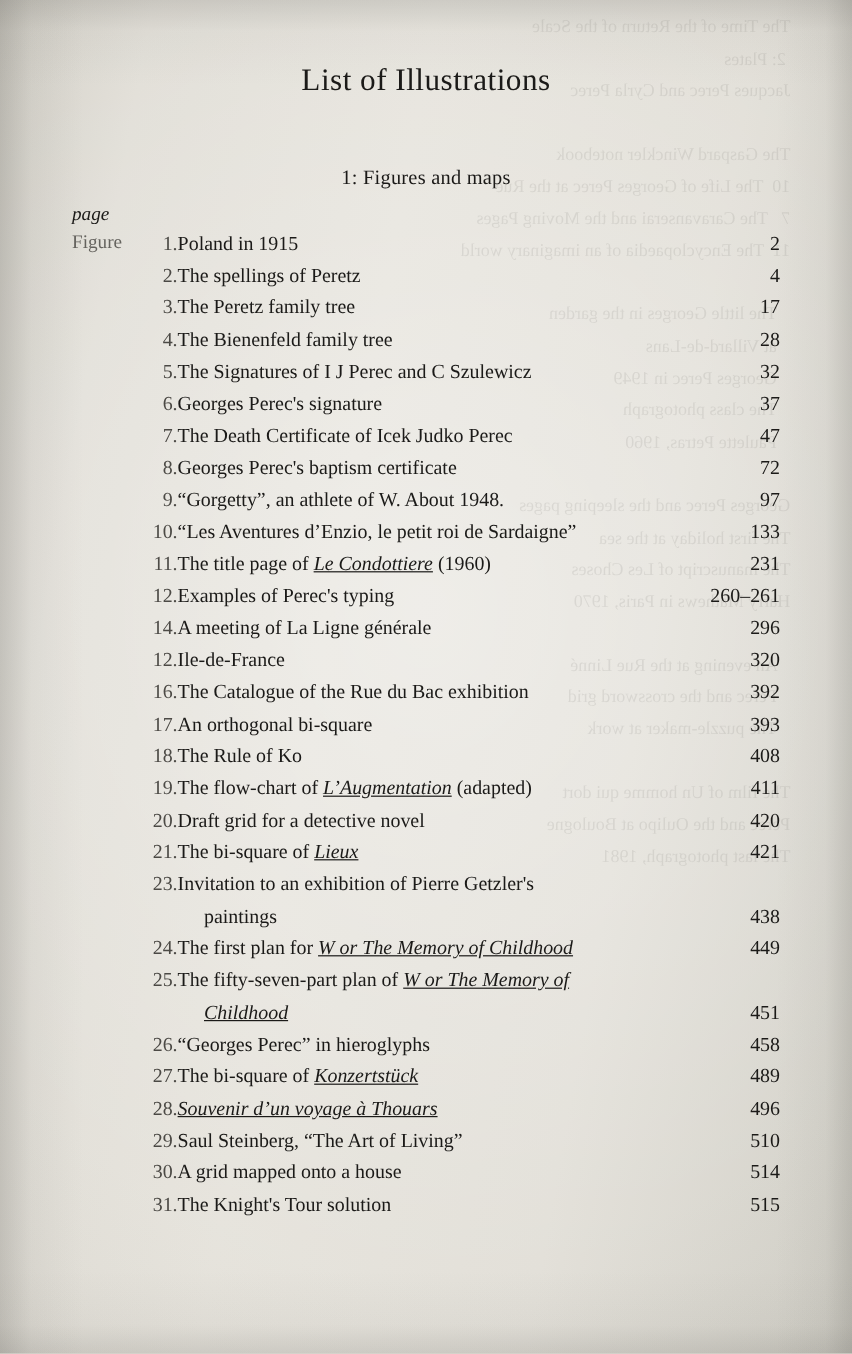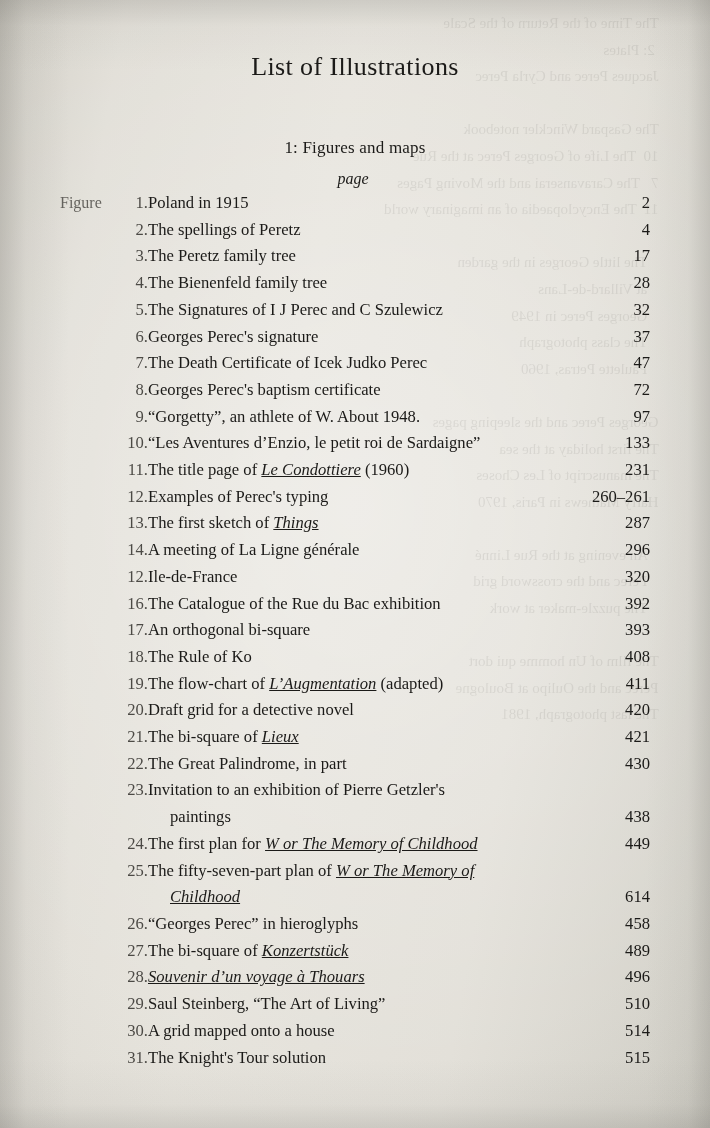--- a/index.html
+++ b/index.html
@@ -76,21 +76,21 @@
   }
 
   .list-wrap {
     margin: 0 auto;
     width: 590px;
     padding-top: 12px;
     position: relative;
   }
 
   .page-head {
-    text-align: center;
+    text-align: left;
     font-style: italic;
     font-size: 16px;
     padding-right: 4px;
     padding-bottom: 2px;
   }
 
   .figure-label {
     position: absolute;
     left: 0px;
     top: 36px;
@@ -227,25 +227,20 @@
               <td class="num">11.</td>
               <td class="entry"><span>The title page of </span><span class="it">Le Condottiere</span><span> (1960)</span></td>
               <td class="pg">231</td>
             </tr>
             <tr>
               <td class="num">12.</td>
               <td class="entry"><span>Examples of Perec's typing</span></td>
               <td class="pg">260–261</td>
             </tr>
             <tr>
-              <td class="num">13.</td>
-              <td class="entry"><span>The first sketch of </span><span class="it">Things</span></td>
-              <td class="pg">287</td>
-            </tr>
-            <tr>
               <td class="num">14.</td>
               <td class="entry"><span>A meeting of La Ligne générale</span></td>
               <td class="pg">296</td>
             </tr>
             <tr>
               <td class="num">12.</td>
               <td class="entry"><span>Ile-de-France</span></td>
               <td class="pg">320</td>
             </tr>
             <tr>
@@ -270,25 +265,20 @@
             </tr>
             <tr>
               <td class="num">20.</td>
               <td class="entry"><span>Draft grid for a detective novel</span></td>
               <td class="pg">420</td>
             </tr>
             <tr>
               <td class="num">21.</td>
               <td class="entry"><span>The bi-square of </span><span class="it">Lieux</span></td>
               <td class="pg">421</td>
-            </tr>
-            <tr>
-              <td class="num">22.</td>
-              <td class="entry"><span>The Great Palindrome, in part</span></td>
-              <td class="pg">430</td>
             </tr>
             <tr>
               <td class="num">23.</td>
               <td class="entry"><span>Invitation to an exhibition of Pierre Getzler's</span></td>
               <td class="pg"></td>
             </tr>
             <tr class="cont">
               <td class="num"></td>
               <td class="entry"><span>paintings</span></td>
               <td class="pg">438</td>
@@ -299,21 +289,21 @@
               <td class="pg">449</td>
             </tr>
             <tr>
               <td class="num">25.</td>
               <td class="entry"><span>The fifty-seven-part plan of </span><span class="it">W or The Memory of</span></td>
               <td class="pg"></td>
             </tr>
             <tr class="cont">
               <td class="num"></td>
               <td class="entry"><span class="it">Childhood</span></td>
-              <td class="pg">614</td>
+              <td class="pg">451</td>
             </tr>
             <tr>
               <td class="num">26.</td>
               <td class="entry"><span>“Georges Perec” in hieroglyphs</span></td>
               <td class="pg">458</td>
             </tr>
             <tr>
               <td class="num">27.</td>
               <td class="entry"><span>The bi-square of </span><span class="it">Konzertstück</span></td>
               <td class="pg">489</td>

